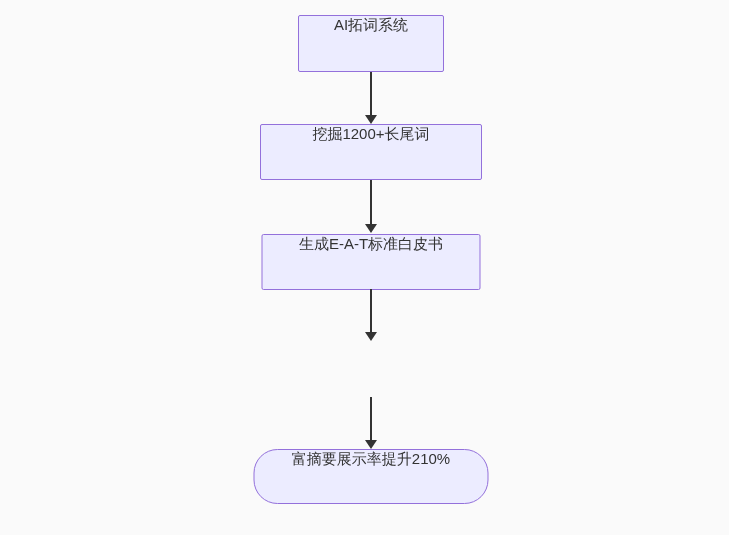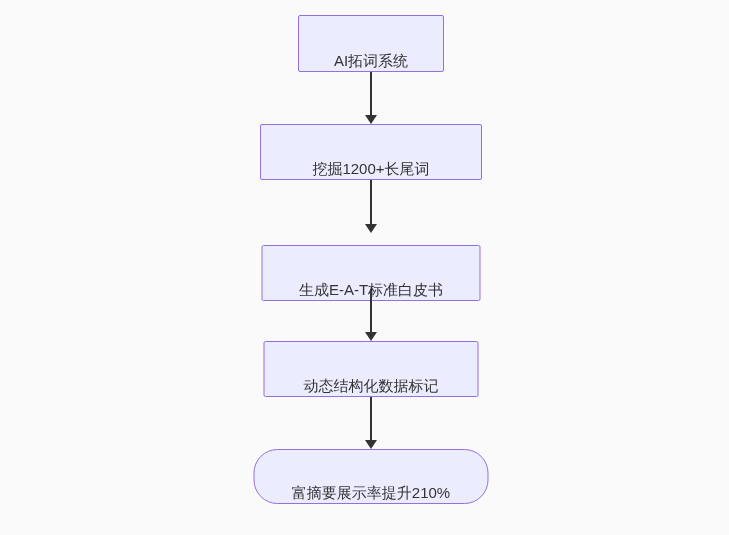--- a/index.html
+++ b/index.html
@@ -17,30 +17,30 @@
   }
   .node {
     position: absolute;
     left: 371px;
     transform: translateX(-50%);
     background: #ECECFF;
     border: 1px solid #9370DB;
     border-radius: 2px;
     box-sizing: border-box;
     display: flex;
-    align-items: flex-end;
+    align-items: flex-start;
     justify-content: center;
     font-size: 15px;
     color: #333333;
     white-space: nowrap;
     text-align: center;
   }
   .n1 { top: 15px;  width: 146px; height: 57px; }
   .n2 { top: 124px; width: 222px; height: 56px; }
-  .n3 { top: 245px; width: 219px; height: 56px; }
+  .n3 { top: 234px; width: 219px; height: 56px; }
   .n4 { top: 341px; width: 215px; height: 56px; }
   .n5 { top: 449px; width: 235px; height: 55px; border-radius: 24px; }
 
   .arrow {
     position: absolute;
     left: 371px;
     transform: translateX(-50%);
     width: 14px;
   }
   .a1 { top: 72px;  height: 52px; }
@@ -94,23 +94,20 @@
 
   <div class="node n3">
     <span>生成E-A-T标准白皮书</span>
   </div>
 
   <div class="arrow a3">
     <div class="line"></div>
     <div class="head"></div>
   </div>
 
-  <div class="node n4">
-    <span>动态结构化数据标记</span>
-  </div>
 
   <div class="arrow a4">
     <div class="line"></div>
     <div class="head"></div>
   </div>
 
   <div class="node n5">
     <span>富摘要展示率提升210%</span>
   </div>
 

